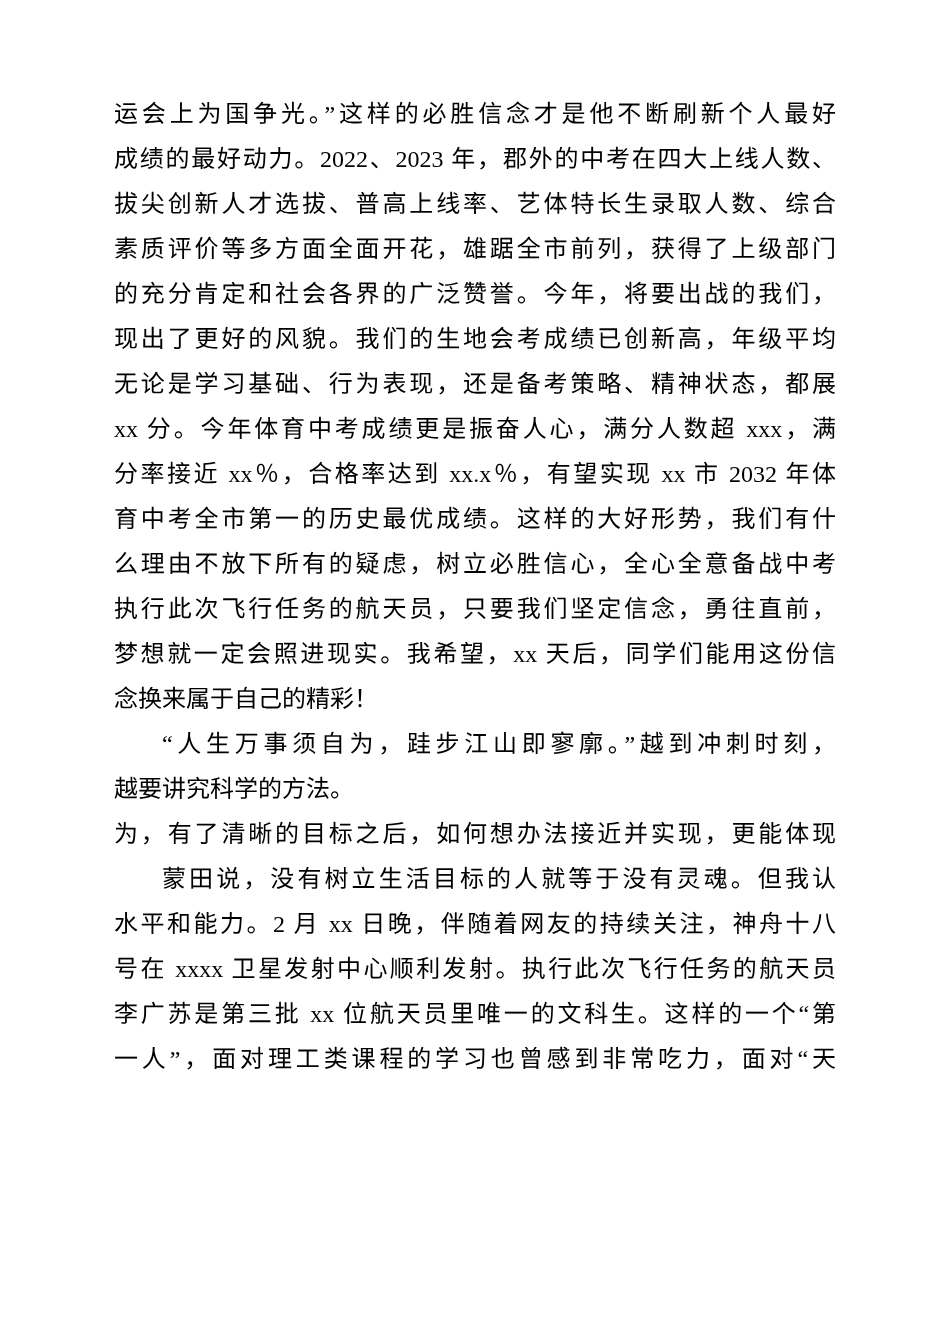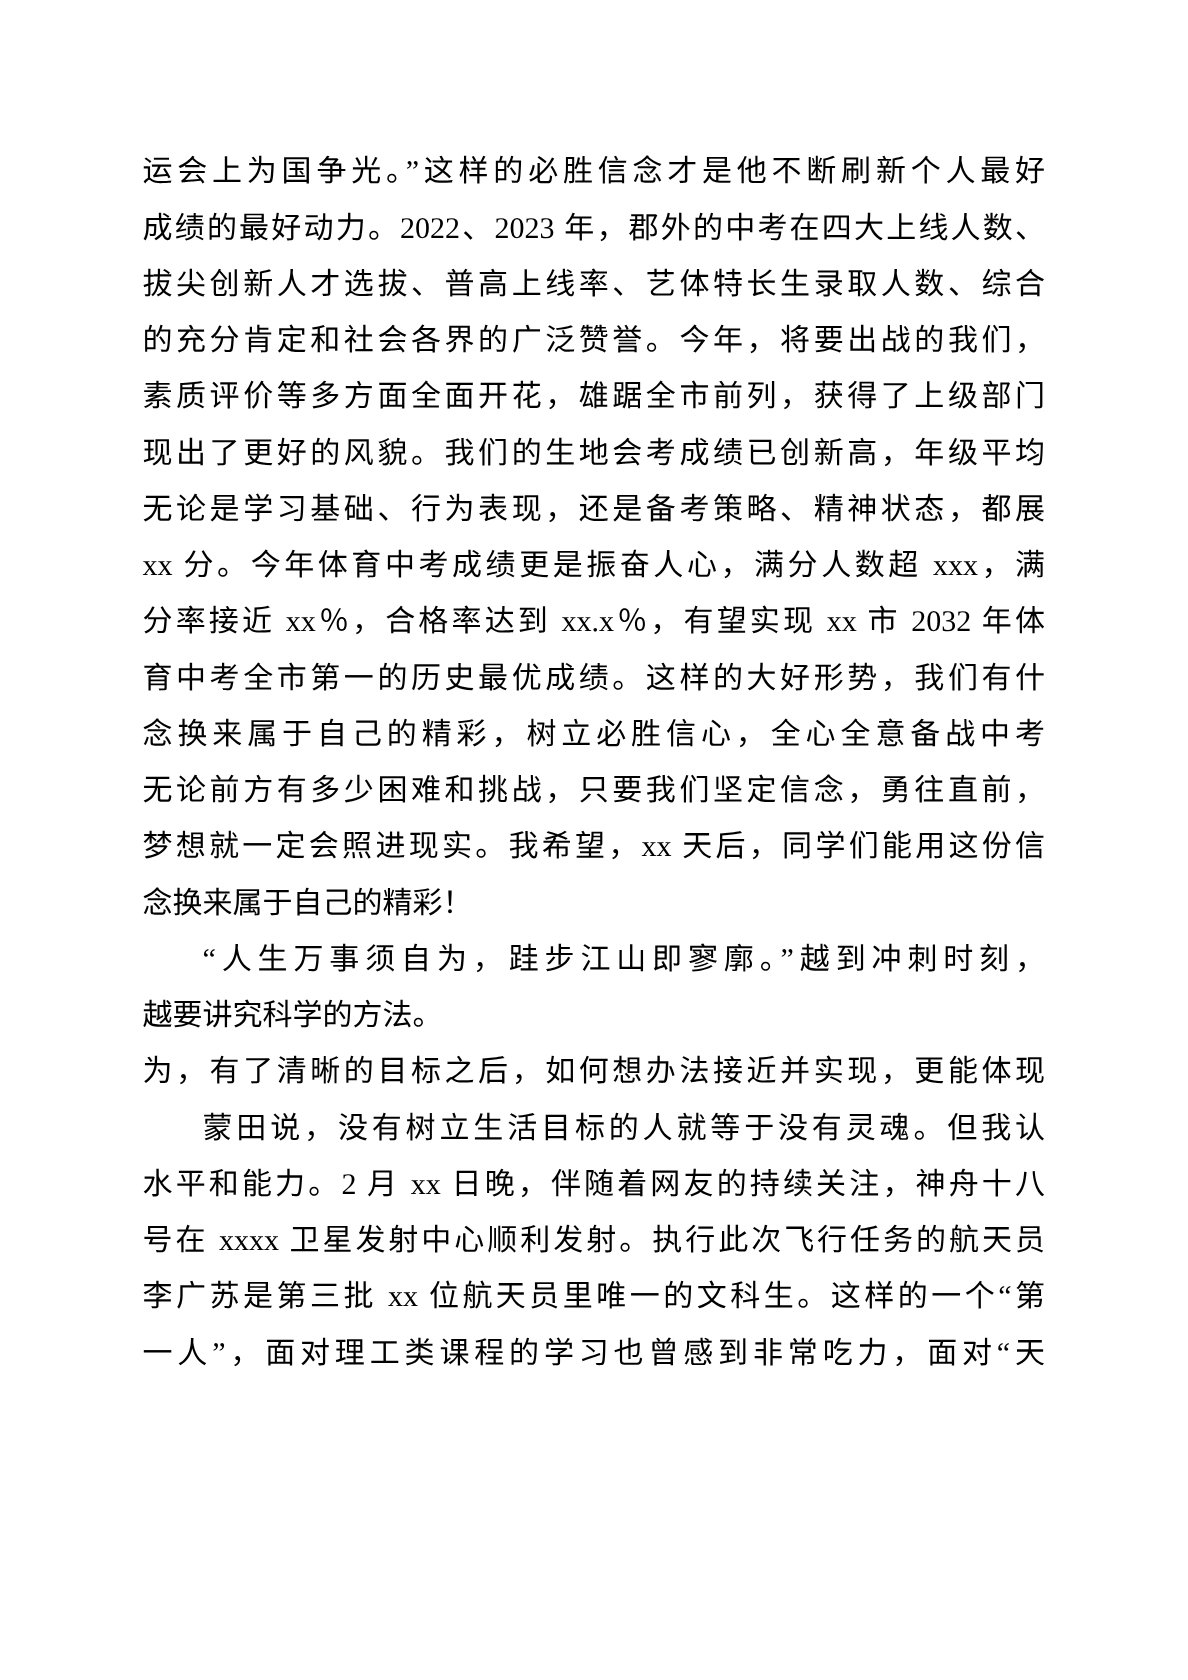--- a/index.html
+++ b/index.html
@@ -6,21 +6,21 @@
     margin: 0;
     padding: 0;
     background: #ffffff;
   }
   .page {
     position: relative;
     width: 950px;
     height: 1344px;
     background: #ffffff;
     box-sizing: border-box;
-    padding: 116px 114px 0 114px;
+    padding: 92px 114px 0 114px;
     overflow: hidden;
   }
   .doc-body {
     width: 722px;
   }
   .paragraph {
     margin: 0;
     padding: 0;
   }
   .line {
@@ -43,29 +43,29 @@
 </style>
 </head>
 <body>
 
 <div class="page" style="background: rgb(255, 255, 255);">
   <div class="doc-body" style="color: rgb(0, 0, 0);">
       <div class="paragraph">
         <div class="line">运会上为国争光。”这样的必胜信念才是他不断刷新个人最好</div>
         <div class="line">成绩的最好动力。2022、2023 年，郡外的中考在四大上线人数、</div>
         <div class="line">拔尖创新人才选拔、普高上线率、艺体特长生录取人数、综合</div>
+        <div class="line">素质评价等多方面全面开花，雄踞全市前列，获得了上级部门</div>
         <div class="line">的充分肯定和社会各界的广泛赞誉。今年，将要出战的我们，</div>
-        <div class="line">素质评价等多方面全面开花，雄踞全市前列，获得了上级部门</div>
         <div class="line">现出了更好的风貌。我们的生地会考成绩已创新高，年级平均</div>
         <div class="line">无论是学习基础、行为表现，还是备考策略、精神状态，都展</div>
         <div class="line">xx 分。今年体育中考成绩更是振奋人心，满分人数超 xxx，满</div>
         <div class="line">分率接近 xx％，合格率达到 xx.x％，有望实现 xx 市 2032 年体</div>
         <div class="line">育中考全市第一的历史最优成绩。这样的大好形势，我们有什</div>
-        <div class="line">念换来属于自己的精彩，树立必胜信心，全心全意备战中考</div>
-        <div class="line">无论前方有多少困难和挑战，只要我们坚定信念，勇往直前，</div>
+        <div class="line">么理由不放下所有的疑虑，树立必胜信心，全心全意备战中考</div>
+        <div class="line">执行此次飞行任务的航天员，只要我们坚定信念，勇往直前，</div>
         <div class="line">梦想就一定会照进现实。我希望，xx 天后，同学们能用这份信</div>
         <div class="line last-left">念换来属于自己的精彩！</div>
       </div>
       <div class="paragraph">
         <div class="line indent">“人生万事须自为，跬步江山即寥廓。”越到冲刺时刻，</div>
         <div class="line last-left">越要讲究科学的方法。</div>
       </div>
       <div class="paragraph">
         <div class="line">为，有了清晰的目标之后，如何想办法接近并实现，更能体现</div>
         <div class="line indent">蒙田说，没有树立生活目标的人就等于没有灵魂。但我认</div>

